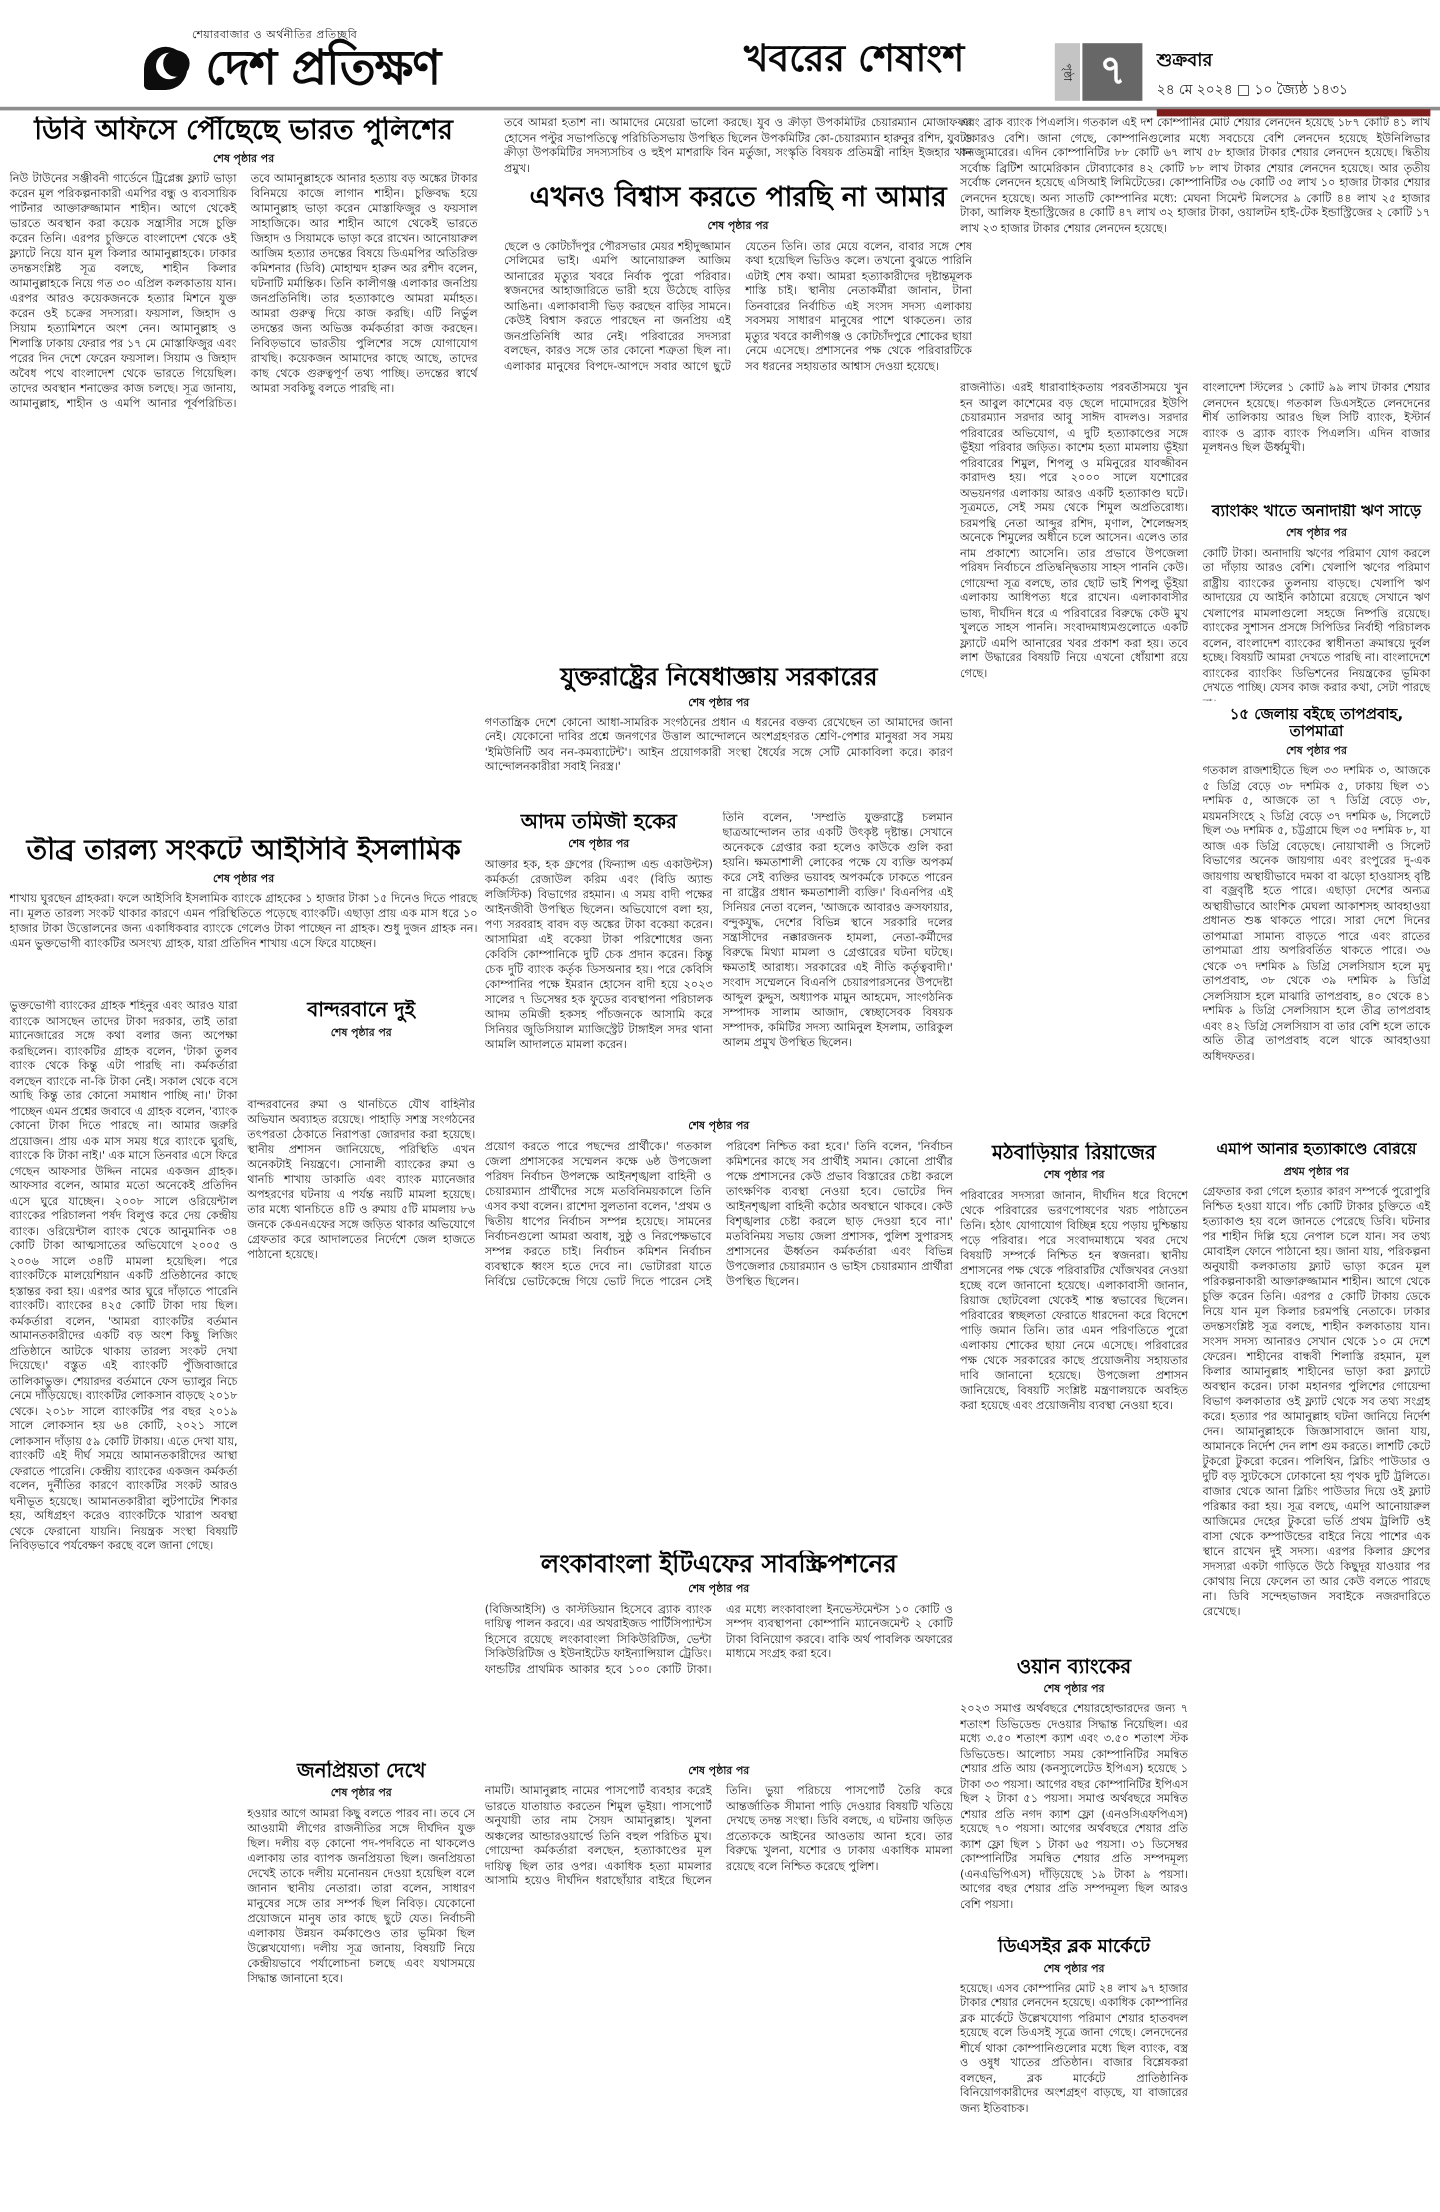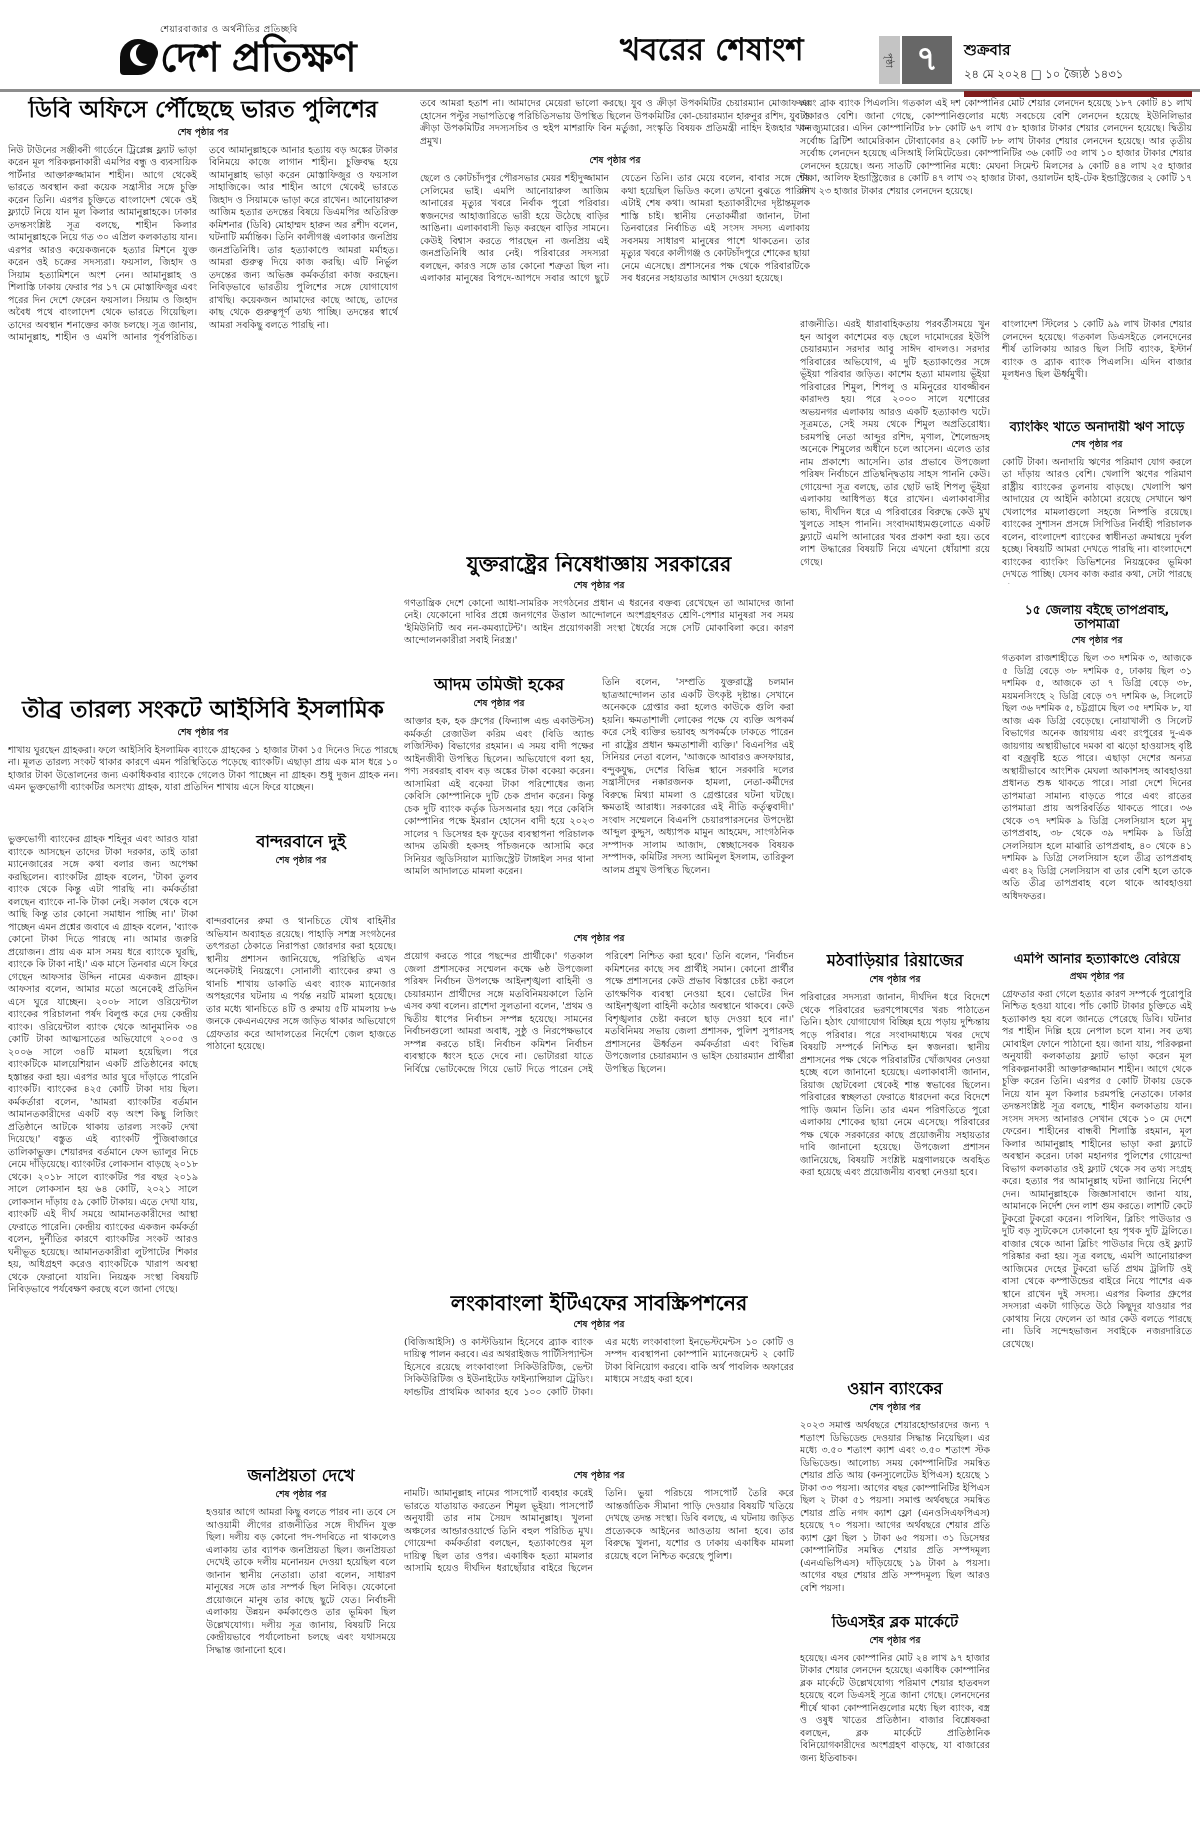--- a/index.html
+++ b/index.html
@@ -6,21 +6,21 @@
   body{
     width:1200px;height:1843px;position:relative;overflow:hidden;
     background:#ffffff;color:#141414;
     font-family:"DejaVu Sans","Liberation Sans",sans-serif;
     -webkit-font-smoothing:antialiased;
   }
   
   .header{position:absolute;left:0;top:0;width:1200px;height:89px;border-bottom:3px solid #8d8d8d;}
   .masthead{position:absolute;left:120px;top:22px;}
   .tagline{font-size:9px;color:#222;letter-spacing:.5px;margin-left:40px;}
-  .logo-row{display:flex;align-items:center;gap:4px;}
+  .logo-row{display:flex;align-items:center;gap:15px;}
   .emblem{width:36px;height:36px;background:#0d0d0d;border-radius:50% 50% 50% 4px;position:relative;flex:0 0 auto;}
   .emblem::after{content:"";position:absolute;left:10px;top:5px;width:22px;height:22px;border-radius:50%;background:#ffffff;}
   .emblem::before{content:"";position:absolute;left:16px;top:3px;width:22px;height:22px;border-radius:50%;background:#0d0d0d;z-index:2;}
   .logo-text{font-size:40px;font-weight:900;color:#0a0a0a;line-height:1;letter-spacing:-1px;}
   .section-title{position:absolute;left:620px;top:34px;font-size:31px;font-weight:900;color:#0a0a0a;line-height:1;}
   .pagecol{position:absolute;left:879px;top:36px;width:21px;height:48px;background:#c4c4c4;color:#222;
     display:flex;align-items:center;justify-content:center;font-size:9px;writing-mode:vertical-rl;}
   .pagenum{position:absolute;left:902px;top:36px;width:50px;height:48px;background:#676767;color:#fff;
     display:flex;align-items:center;justify-content:center;font-size:34px;font-weight:700;}
   .dateblock{position:absolute;left:964px;top:38px;width:228px;}
@@ -81,20 +81,21 @@
   <div class="bd">বান্দরবানের রুমা ও থানচিতে যৌথ বাহিনীর অভিযান অব্যাহত রয়েছে। পাহাড়ি সশস্ত্র সংগঠনের তৎপরতা ঠেকাতে নিরাপত্তা জোরদার করা হয়েছে। স্থানীয় প্রশাসন জানিয়েছে, পরিস্থিতি এখন অনেকটাই নিয়ন্ত্রণে। সোনালী ব্যাংকের রুমা ও থানচি শাখায় ডাকাতি এবং ব্যাংক ম্যানেজার অপহরণের ঘটনায় এ পর্যন্ত নয়টি মামলা হয়েছে। তার মধ্যে থানচিতে ৪টি ও রুমায় ৫টি মামলায় ৮৬ জনকে কেএনএফের সঙ্গে জড়িত থাকার অভিযোগে গ্রেফতার করে আদালতের নির্দেশে জেল হাজতে পাঠানো হয়েছে।</div>
 </div>
 <div class="art" style="left:206px;top:1467px;width:190px;height:368px;">
   <h2 class="hd hd-md">জনপ্রিয়তা দেখে</h2>
   <div class="kick">শেষ পৃষ্ঠার পর</div>
   <div class="bd">হওয়ার আগে আমরা কিছু বলতে পারব না। তবে সে আওয়ামী লীগের রাজনীতির সঙ্গে দীর্ঘদিন যুক্ত ছিল। দলীয় বড় কোনো পদ-পদবিতে না থাকলেও এলাকায় তার ব্যাপক জনপ্রিয়তা ছিল। জনপ্রিয়তা দেখেই তাকে দলীয় মনোনয়ন দেওয়া হয়েছিল বলে জানান স্থানীয় নেতারা। তারা বলেন, সাধারণ মানুষের সঙ্গে তার সম্পর্ক ছিল নিবিড়। যেকোনো প্রয়োজনে মানুষ তার কাছে ছুটে যেত। নির্বাচনী এলাকায় উন্নয়ন কর্মকাণ্ডেও তার ভূমিকা ছিল উল্লেখযোগ্য। দলীয় সূত্র জানায়, বিষয়টি নিয়ে কেন্দ্রীয়ভাবে পর্যালোচনা চলছে এবং যথাসময়ে সিদ্ধান্ত জানানো হবে।</div>
 </div>
 
 <div class="art" style="left:420px;top:97px;width:390px;height:452px;">
   <div class="bd pre">তবে আমরা হতাশ না। আমাদের মেয়েরা ভালো করছে। যুব ও ক্রীড়া উপকমিটির চেয়ারম্যান মোজাফফর হোসেন পল্টুর সভাপতিত্বে পরিচিতিসভায় উপস্থিত ছিলেন উপকমিটির কো-চেয়ারম্যান হারুনুর রশিদ, যুব ও ক্রীড়া উপকমিটির সদস্যসচিব ও হুইপ মাশরাফি বিন মর্তুজা, সংস্কৃতি বিষয়ক প্রতিমন্ত্রী নাহিদ ইজহার খান প্রমুখ।</div>
+  <h2 class="hd hd-xl">এখনও বিশ্বাস করতে পারছি না আমার</h2>
   <div class="kick">শেষ পৃষ্ঠার পর</div>
   <div class="bd cols2">ছেলে ও কোটচাঁদপুর পৌরসভার মেয়র শহীদুজ্জামান সেলিমের ভাই। এমপি আনোয়ারুল আজিম আনারের মৃত্যুর খবরে নির্বাক পুরো পরিবার। স্বজনদের আহাজারিতে ভারী হয়ে উঠেছে বাড়ির আঙিনা। এলাকাবাসী ভিড় করছেন বাড়ির সামনে। কেউই বিশ্বাস করতে পারছেন না জনপ্রিয় এই জনপ্রতিনিধি আর নেই। পরিবারের সদস্যরা বলছেন, কারও সঙ্গে তার কোনো শত্রুতা ছিল না। এলাকার মানুষের বিপদে-আপদে সবার আগে ছুটে যেতেন তিনি। তার মেয়ে বলেন, বাবার সঙ্গে শেষ কথা হয়েছিল ভিডিও কলে। তখনো বুঝতে পারিনি এটাই শেষ কথা। আমরা হত্যাকারীদের দৃষ্টান্তমূলক শাস্তি চাই। স্থানীয় নেতাকর্মীরা জানান, টানা তিনবারের নির্বাচিত এই সংসদ সদস্য এলাকায় সবসময় সাধারণ মানুষের পাশে থাকতেন। তার মৃত্যুর খবরে কালীগঞ্জ ও কোটচাঁদপুরে শোকের ছায়া নেমে এসেছে। প্রশাসনের পক্ষ থেকে পরিবারটিকে সব ধরনের সহায়তার আশ্বাস দেওয়া হয়েছে।</div>
 </div>
 
 <div class="art" style="left:404px;top:553px;width:390px;height:120px;">
   <h2 class="hd hd-lg">যুক্তরাষ্ট্রের নিষেধাজ্ঞায় সরকারের</h2>
   <div class="kick">শেষ পৃষ্ঠার পর</div>
   <div class="bd">গণতান্ত্রিক দেশে কোনো আধা-সামরিক সংগঠনের প্রধান এ ধরনের বক্তব্য রেখেছেন তা আমাদের জানা নেই। যেকোনো দাবির প্রশ্নে জনগণের উত্তাল আন্দোলনে অংশগ্রহণরত শ্রেণি-পেশার মানুষরা সব সময় 'ইমিউনিটি অব নন-কমব্যাটেন্ট'। আইন প্রয়োগকারী সংস্থা ধৈর্যের সঙ্গে সেটি মোকাবিলা করে। কারণ আন্দোলনকারীরা সবাই নিরস্ত্র।'</div>
 </div>
 <div class="art" style="left:602px;top:676px;width:192px;height:250px;">
@@ -135,21 +136,21 @@
   <div class="bd">বাংলাদেশ স্টিলের ১ কোটি ৯৯ লাখ টাকার শেয়ার লেনদেন হয়েছে। গতকাল ডিএসইতে লেনদেনের শীর্ষ তালিকায় আরও ছিল সিটি ব্যাংক, ইস্টার্ন ব্যাংক ও ব্র্যাক ব্যাংক পিএলসি। এদিন বাজার মূলধনও ছিল ঊর্ধ্বমুখী।</div>
 </div>
 
 <div class="art" style="left:1002px;top:420px;width:190px;height:164px;">
   <h2 class="hd hd-sm">ব্যাংকিং খাতে অনাদায়ী ঋণ সাড়ে</h2>
   <div class="kick">শেষ পৃষ্ঠার পর</div>
   <div class="bd">কোটি টাকা। অনাদায়ি ঋণের পরিমাণ যোগ করলে তা দাঁড়ায় আরও বেশি। খেলাপি ঋণের পরিমাণ রাষ্ট্রীয় ব্যাংকের তুলনায় বাড়ছে। খেলাপি ঋণ আদায়ের যে আইনি কাঠামো রয়েছে সেখানে ঋণ খেলাপের মামলাগুলো সহজে নিষ্পত্তি রয়েছে। ব্যাংকের সুশাসন প্রসঙ্গে সিপিডির নির্বাহী পরিচালক বলেন, বাংলাদেশ ব্যাংকের স্বাধীনতা ক্রমান্বয়ে দুর্বল হচ্ছে। বিষয়টি আমরা দেখতে পারছি না। বাংলাদেশে ব্যাংকের ব্যাংকিং ডিভিশনের নিয়ন্ত্রকের ভূমিকা দেখতে পাচ্ছি। যেসব কাজ করার কথা, সেটা পারছে না।</div>
 </div>
 
 <div class="art" style="left:1002px;top:588px;width:190px;height:360px;">
-  <h2 class="hd" style="font-size:12.5px;margin-top:15px;">১৫ জেলায় বইছে তাপপ্রবাহ, তাপমাত্রা</h2>
+  <h2 class="hd" style="font-size:12.5px;">১৫ জেলায় বইছে তাপপ্রবাহ, তাপমাত্রা</h2>
   <div class="kick">শেষ পৃষ্ঠার পর</div>
   <div class="bd">গতকাল রাজশাহীতে ছিল ৩৩ দশমিক ৩, আজকে ৫ ডিগ্রি বেড়ে ৩৮ দশমিক ৫, ঢাকায় ছিল ৩১ দশমিক ৫, আজকে তা ৭ ডিগ্রি বেড়ে ৩৮, ময়মনসিংহে ২ ডিগ্রি বেড়ে ৩৭ দশমিক ৬, সিলেটে ছিল ৩৬ দশমিক ৫, চট্টগ্রামে ছিল ৩৫ দশমিক ৮, যা আজ এক ডিগ্রি বেড়েছে। নোয়াখালী ও সিলেট বিভাগের অনেক জায়গায় এবং রংপুরের দু-এক জায়গায় অস্থায়ীভাবে দমকা বা ঝড়ো হাওয়াসহ বৃষ্টি বা বজ্রবৃষ্টি হতে পারে। এছাড়া দেশের অন্যত্র অস্থায়ীভাবে আংশিক মেঘলা আকাশসহ আবহাওয়া প্রধানত শুষ্ক থাকতে পারে। সারা দেশে দিনের তাপমাত্রা সামান্য বাড়তে পারে এবং রাতের তাপমাত্রা প্রায় অপরিবর্তিত থাকতে পারে। ৩৬ থেকে ৩৭ দশমিক ৯ ডিগ্রি সেলসিয়াস হলে মৃদু তাপপ্রবাহ, ৩৮ থেকে ৩৯ দশমিক ৯ ডিগ্রি সেলসিয়াস হলে মাঝারি তাপপ্রবাহ, ৪০ থেকে ৪১ দশমিক ৯ ডিগ্রি সেলসিয়াস হলে তীব্র তাপপ্রবাহ এবং ৪২ ডিগ্রি সেলসিয়াস বা তার বেশি হলে তাকে অতি তীব্র তাপপ্রবাহ বলে থাকে আবহাওয়া অধিদফতর।</div>
 </div>
 
 <div class="art" style="left:1002px;top:952px;width:190px;height:883px;">
   <h2 class="hd hd-sm">এমপি আনার হত্যাকাণ্ডে বেরিয়ে</h2>
   <div class="kick">প্রথম পৃষ্ঠার পর</div>
   <div class="bd">গ্রেফতার করা গেলে হত্যার কারণ সম্পর্কে পুরোপুরি নিশ্চিত হওয়া যাবে। পাঁচ কোটি টাকার চুক্তিতে এই হত্যাকাণ্ড হয় বলে জানতে পেরেছে ডিবি। ঘটনার পর শাহীন দিল্লি হয়ে নেপাল চলে যান। সব তথ্য মোবাইল ফোনে পাঠানো হয়। জানা যায়, পরিকল্পনা অনুযায়ী কলকাতায় ফ্ল্যাট ভাড়া করেন মূল পরিকল্পনাকারী আক্তারুজ্জামান শাহীন। আগে থেকে চুক্তি করেন তিনি। এরপর ৫ কোটি টাকায় ডেকে নিয়ে যান মূল কিলার চরমপন্থি নেতাকে। ঢাকার তদন্তসংশ্লিষ্ট সূত্র বলছে, শাহীন কলকাতায় যান। সংসদ সদস্য আনারও সেখান থেকে ১০ মে দেশে ফেরেন। শাহীনের বান্ধবী শিলাস্তি রহমান, মূল কিলার আমানুল্লাহ শাহীনের ভাড়া করা ফ্ল্যাটে অবস্থান করেন। ঢাকা মহানগর পুলিশের গোয়েন্দা বিভাগ কলকাতার ওই ফ্ল্যাট থেকে সব তথ্য সংগ্রহ করে। হত্যার পর আমানুল্লাহ ঘটনা জানিয়ে নির্দেশ দেন। আমানুল্লাহকে জিজ্ঞাসাবাদে জানা যায়, আমানকে নির্দেশ দেন লাশ গুম করতে। লাশটি কেটে টুকরো টুকরো করেন। পলিথিন, ব্লিচিং পাউডার ও দুটি বড় স্যুটকেসে ঢোকানো হয় পৃথক দুটি ট্রলিতে। বাজার থেকে আনা ব্লিচিং পাউডার দিয়ে ওই ফ্ল্যাট পরিষ্কার করা হয়। সূত্র বলছে, এমপি আনোয়ারুল আজিমের দেহের টুকরো ভর্তি প্রথম ট্রলিটি ওই বাসা থেকে কম্পাউন্ডের বাইরে নিয়ে পাশের এক স্থানে রাখেন দুই সদস্য। এরপর কিলার গ্রুপের সদস্যরা একটা গাড়িতে উঠে কিছুদূর যাওয়ার পর কোথায় নিয়ে ফেলেন তা আর কেউ বলতে পারছে না। ডিবি সন্দেহভাজন সবাইকে নজরদারিতে রেখেছে।</div>
 </div>
 

